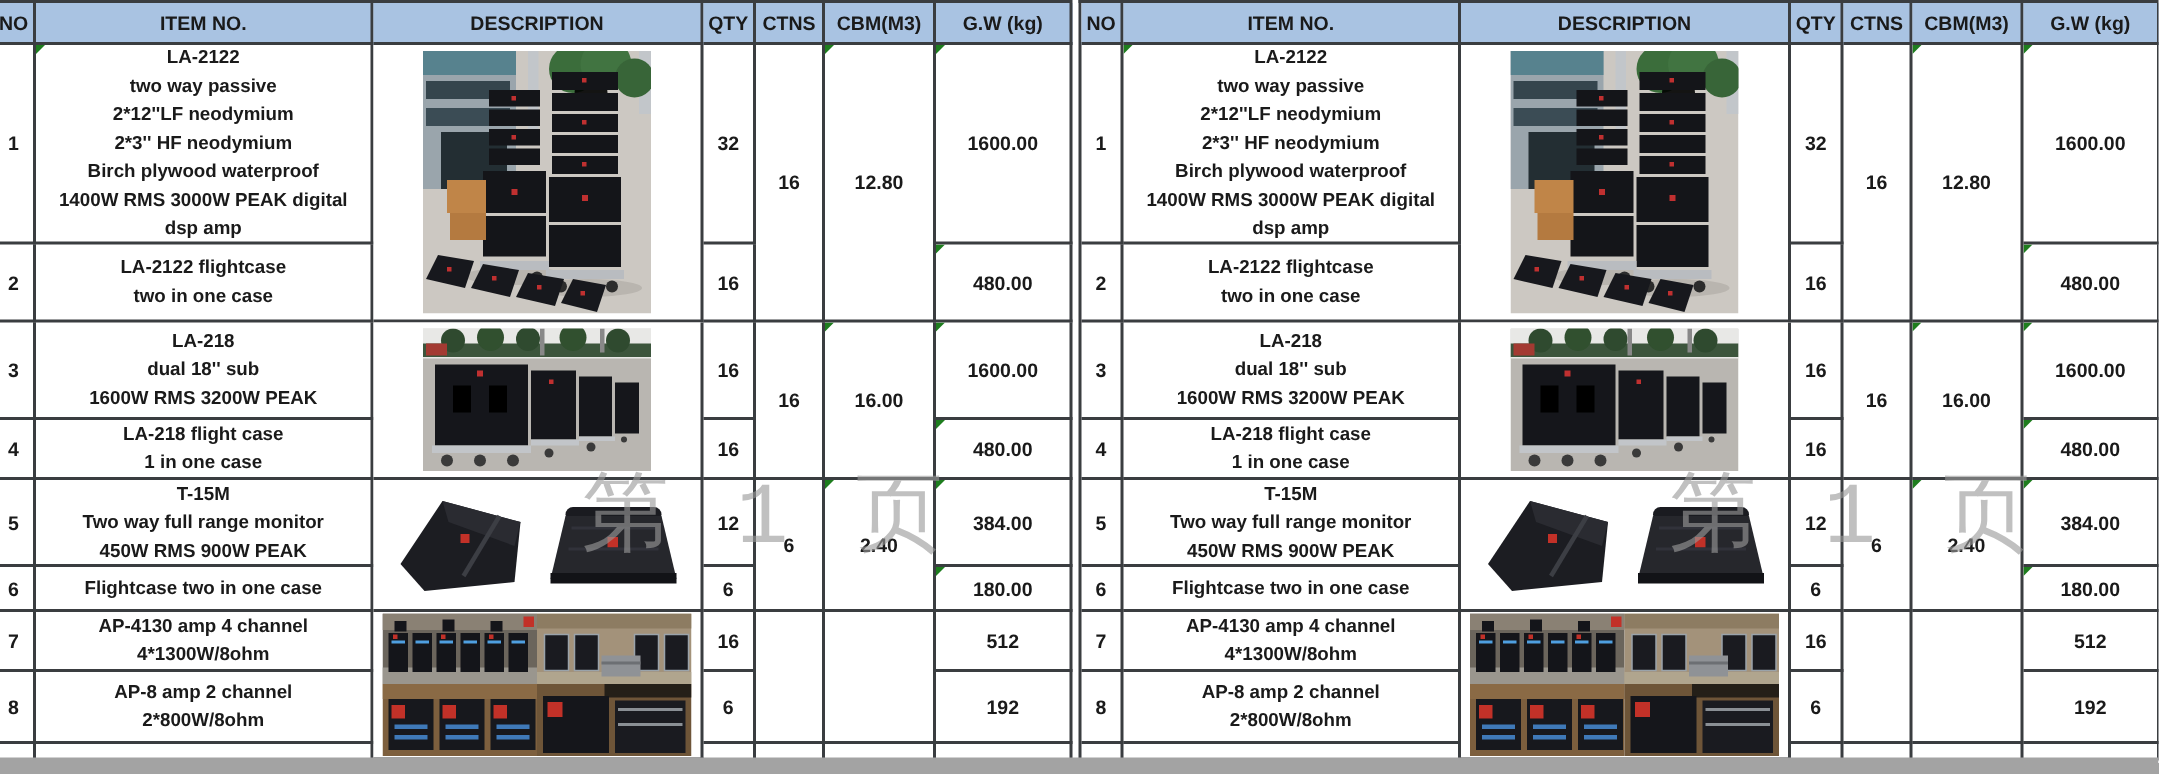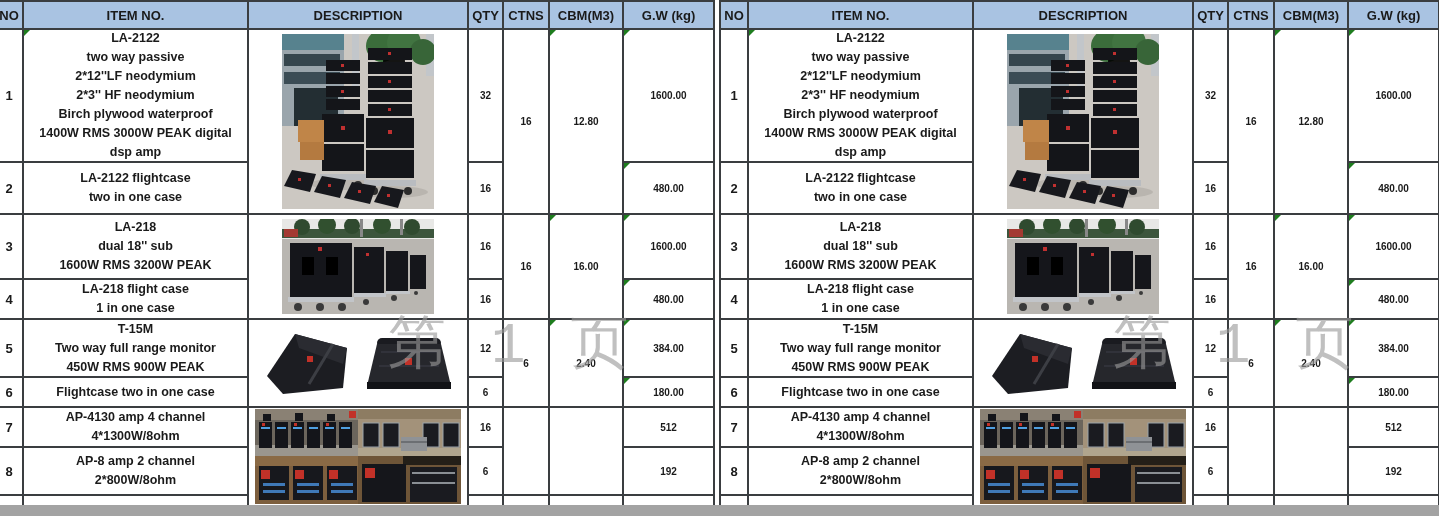--- a/index.html
+++ b/index.html
@@ -13,21 +13,21 @@
   .tbl.left{left:-6px} .tbl.right{left:719px}
   .sheet{position:relative;display:grid;width:719px;
     grid-template-columns:28px 225px 220px 35px 46px 74px 91px;
     grid-template-rows:28px 133px 52px 65px 40px 58px 30px 40px 48px 11px;
     background:#fff;border-top:2px solid var(--grid);border-left:2px solid var(--grid)}
   .c{border-right:2px solid var(--grid);border-bottom:2px solid var(--grid);
      display:flex;align-items:center;justify-content:center;position:relative;
      font-weight:bold;box-sizing:border-box;overflow:hidden}
   .h{background:var(--header-bg);font-size:13px;letter-spacing:0}
   .no{font-size:13px}
-  .num{font-size:10px}
+  .num{font-size:13px}
   .item{font-size:12.5px;line-height:19px;white-space:pre-line;text-align:center;padding:0 2px}
   .part{border-bottom:none}
   .photo{background:#fff;padding:0}
   .flag::before{content:"";position:absolute;left:0;top:0;width:0;height:0;
      border-style:solid;border-width:6px 6px 0 0;
      border-color:var(--flag) transparent transparent transparent;z-index:2}
   .wm{position:absolute;left:392px;top:316px;z-index:6;pointer-events:none;
       font-family:Liberation Mono, monospace;font-size:58px;font-weight:400;
       color:var(--watermark);opacity:.62;letter-spacing:5px;white-space:nowrap;line-height:1}
   .bottom-bar{position:absolute;left:0;top:505px;width:1439px;height:11px;

